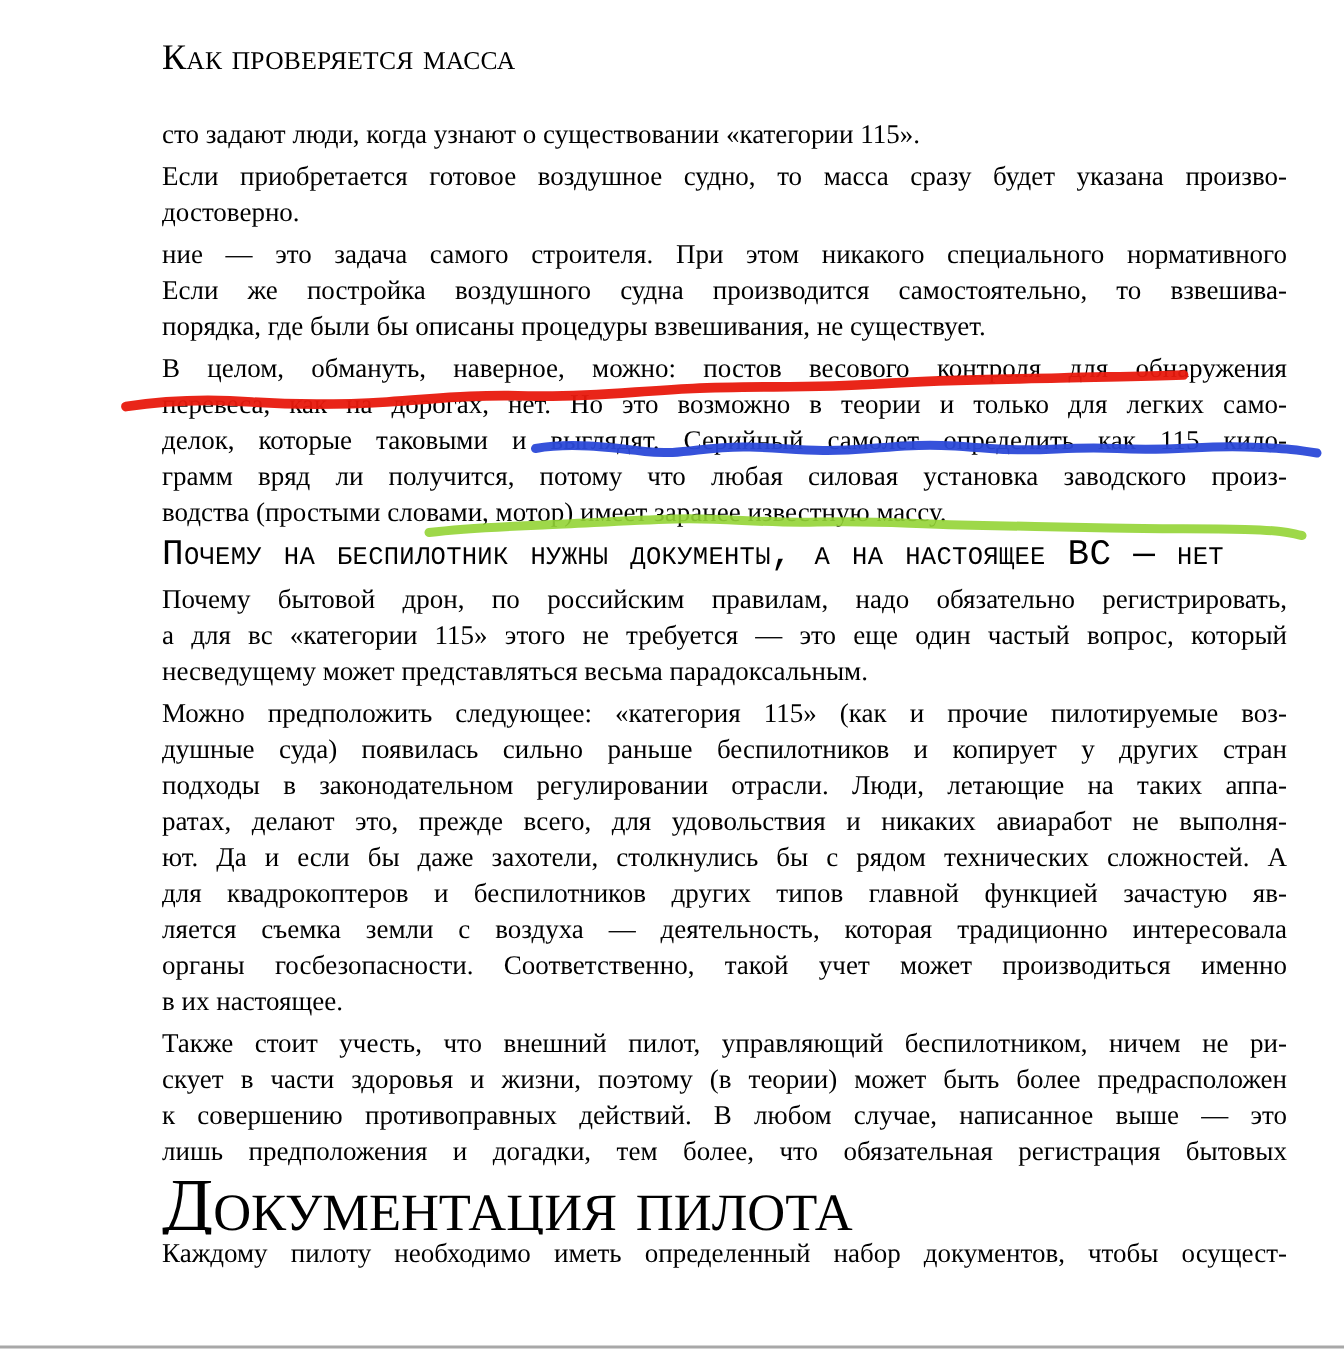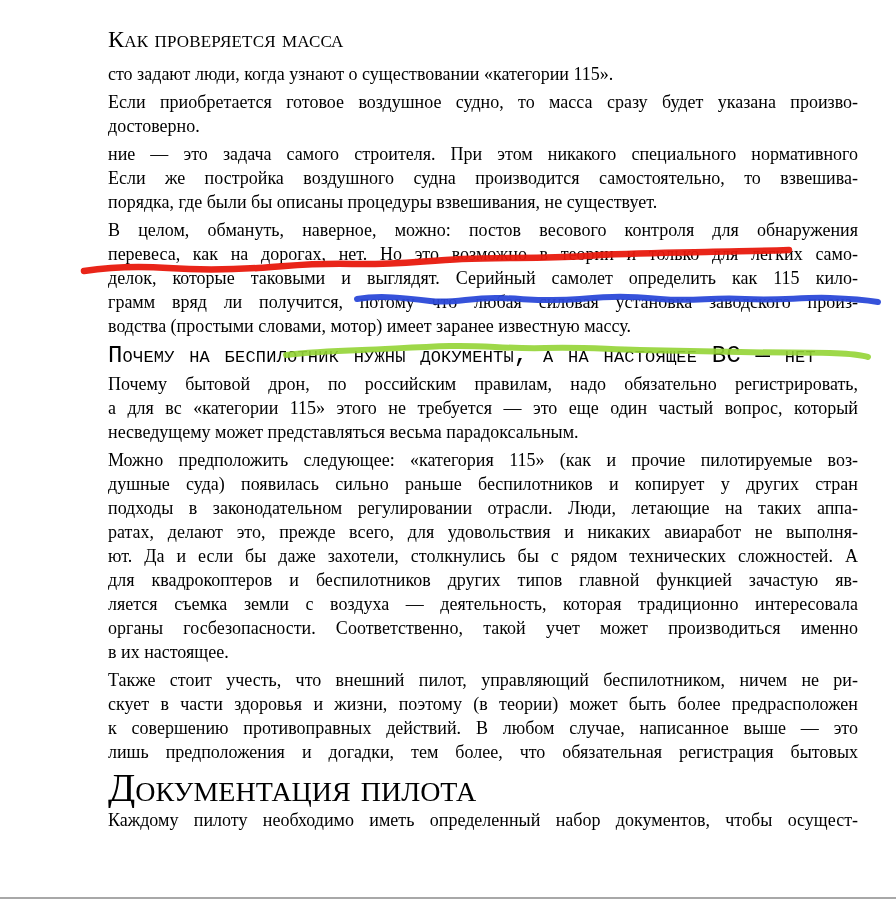--- a/index.html
+++ b/index.html
@@ -16,34 +16,34 @@
     position: absolute;
     left: 108px;
     top: 24px;
     width: 750px;
   }
   .h-section {
     font-variant: small-caps;
     font-weight: normal;
     font-size: 24px;
     line-height: 30px;
-    margin: 0 0 8px 0;
+    margin: 0 0 23px 0;
     white-space: nowrap;
     overflow: hidden;
     letter-spacing: 0.2px;
   }
   .h-section.second {
     margin: 4px 0 2px 0;
     line-height: 28px;
     font-family: Liberation Mono, monospace;
   }
   .h-chapter {
     font-variant: small-caps;
     font-weight: normal;
-    font-size: 40px;
+    font-size: 50px;
     line-height: 40px;
     margin: 4px 0 0 0;
     white-space: nowrap;
     overflow: hidden;
     font-family: Liberation Serif, serif;
   }
   .para { margin: 0 0 4px 0; }
   .line {
     font-size: 18px;
     line-height: 24px;

